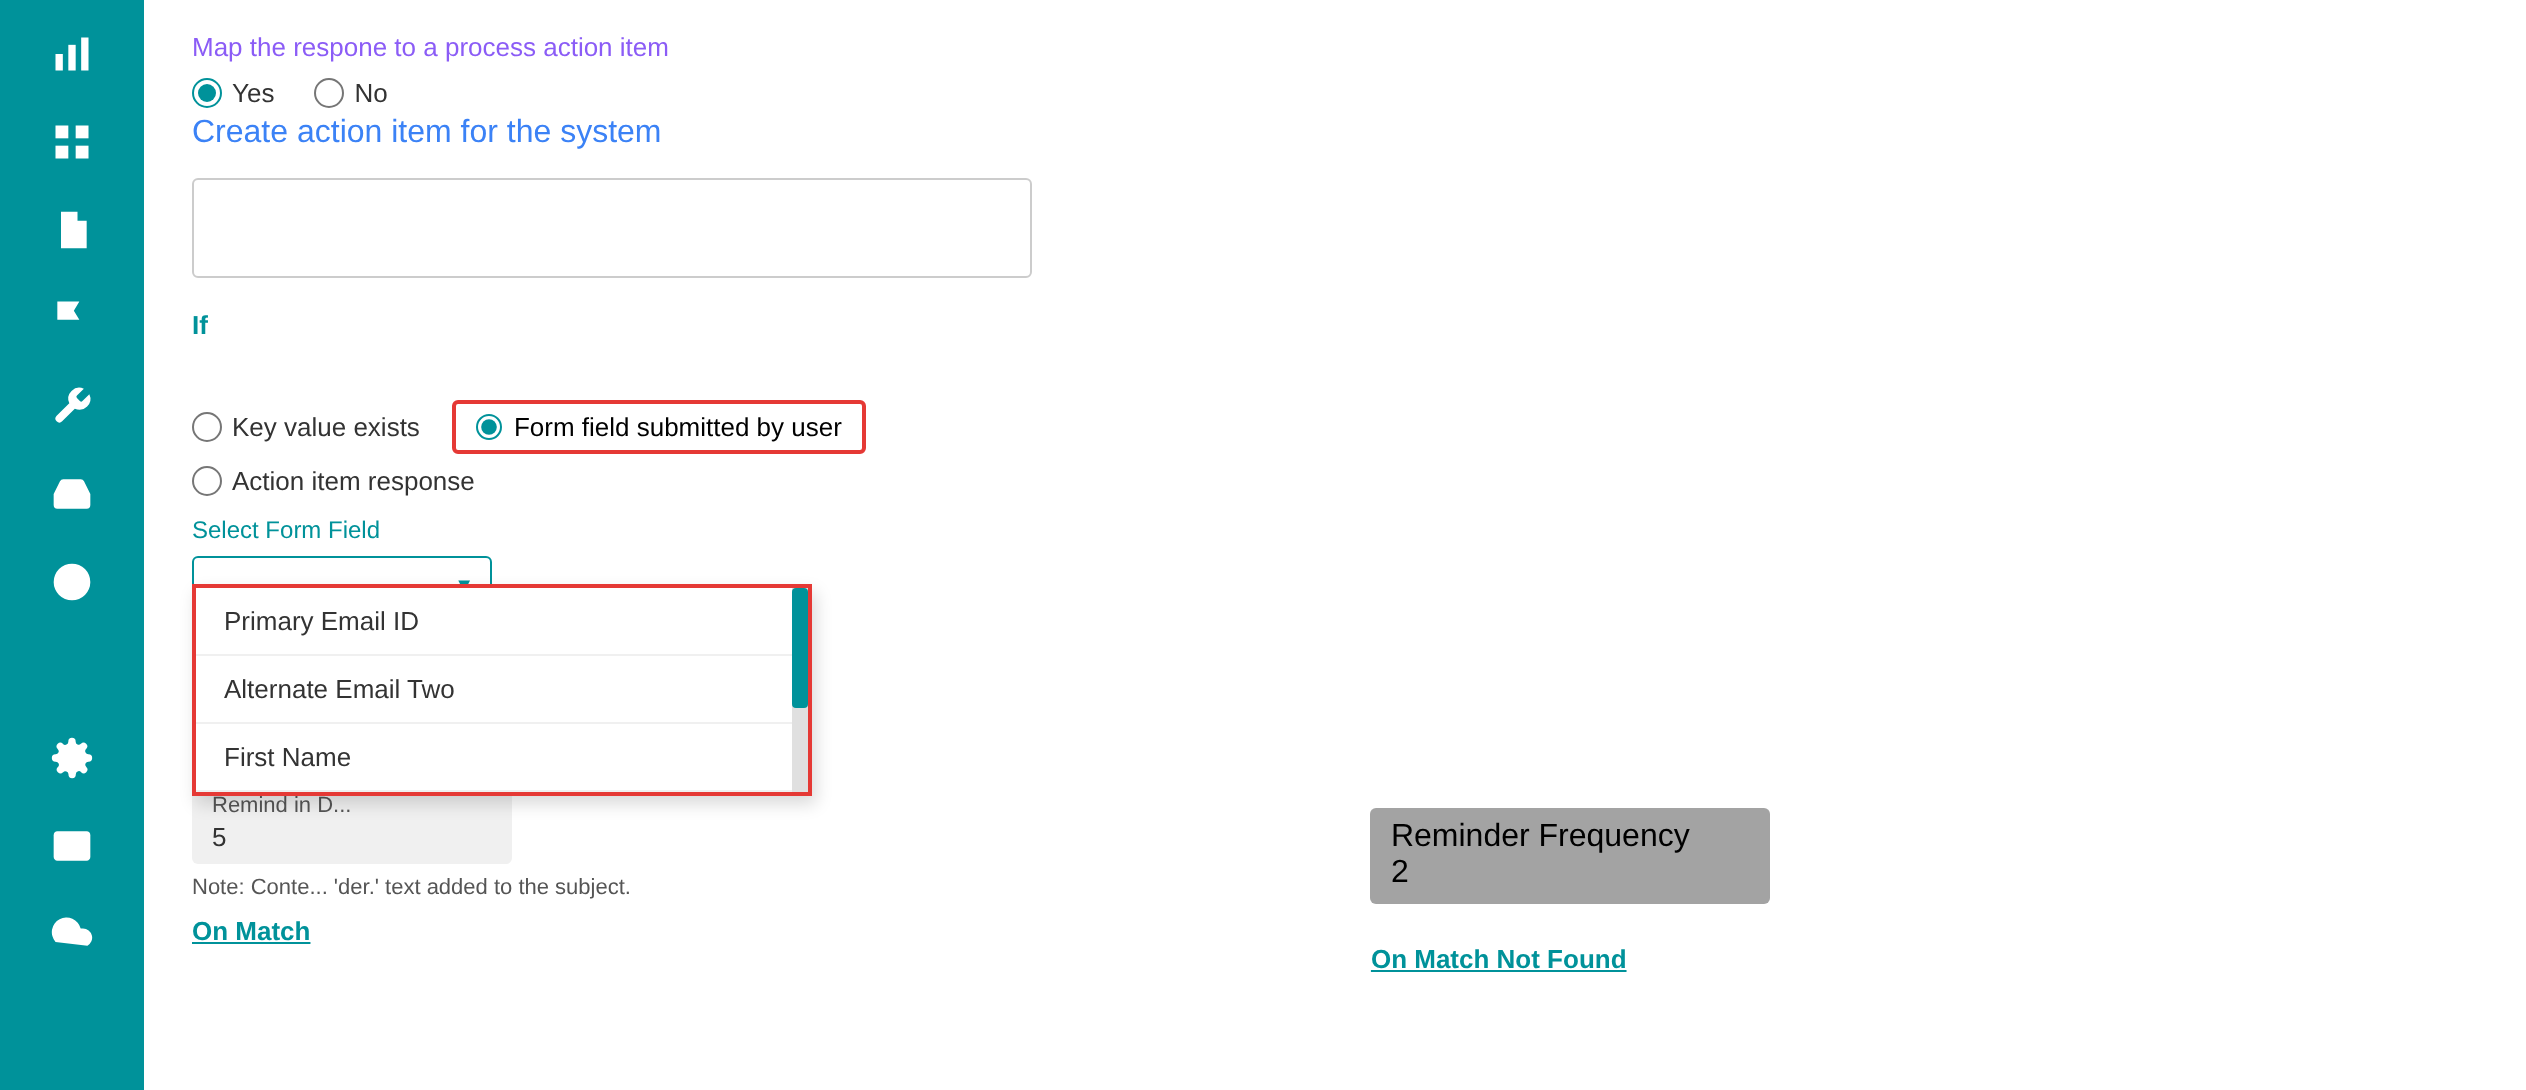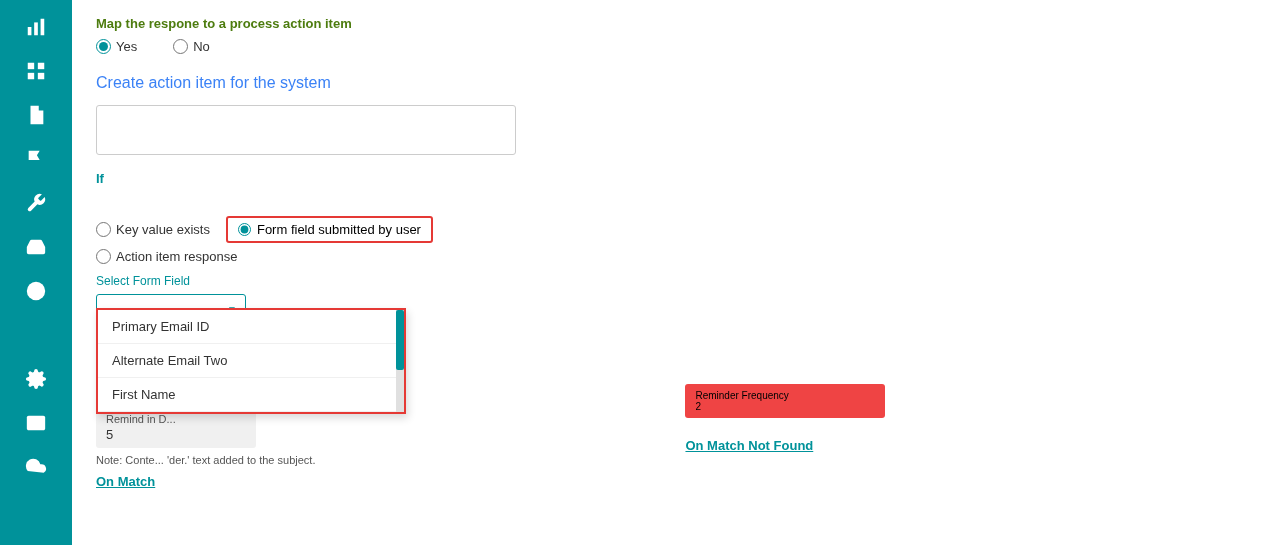--- a/index.html
+++ b/index.html
@@ -31,31 +31,31 @@
 
     
     .main {
       flex: 1;
       padding: 16px 24px;
       overflow-y: auto;
       position: relative;
     }
 
     .section-label {
-      color: #4d7c0f;
-      font-size: 13px;
-      font-weight: bold;
+      color: #8b5cf6;
+      font-size: 13px;
+      font-weight: normal;
       margin-bottom: 8px;
     }
 
     .radio-group {
       display: flex;
       align-items: center;
-      gap: 36px;
-      margin-bottom: 20px;
+      gap: 20px;
+      margin-bottom: 4px;
     }
     .radio-item {
       display: flex;
       align-items: center;
       gap: 5px;
       font-size: 13px;
       color: #333;
     }
     .radio-item input[type="radio"] { accent-color: #00929a; width: 15px; height: 15px; }
 
@@ -201,25 +201,26 @@
 
     .on-match-label {
       color: #00929a;
       font-size: 13px;
       font-weight: bold;
       margin-top: 8px;
       text-decoration: underline;
     }
 
     .reminder-freq-box {
-      background: #ef4444;
+      background: #a3a3a3;
       border-radius: 3px;
       padding: 6px 10px;
-      font-size: 10px;
+      font-size: 16px;
       width: 200px;
+      margin-top: 36px;
     }
   </style>
 </head>
 <body>
 
 <div class="sidebar">
   <div class="sidebar-icon">
     <svg viewBox="0 0 24 24">
         <rect x="3" y="12" width="4" height="9"></rect>
         <rect x="10" y="7" width="4" height="14"></rect>

